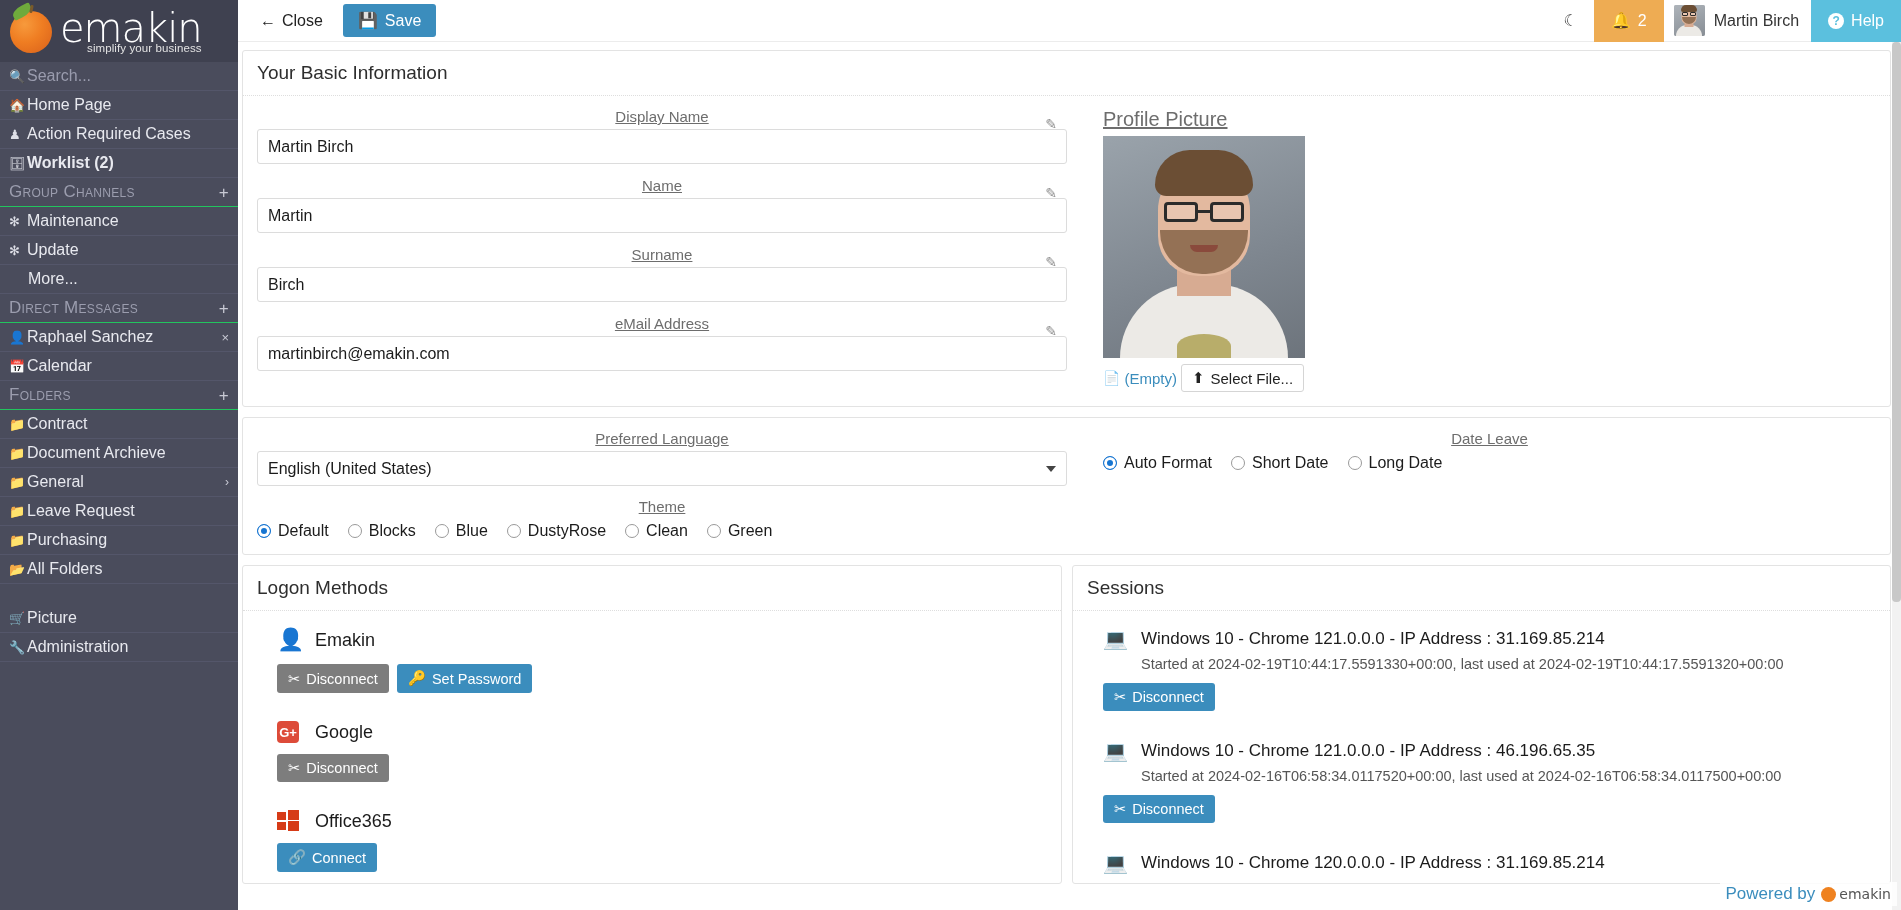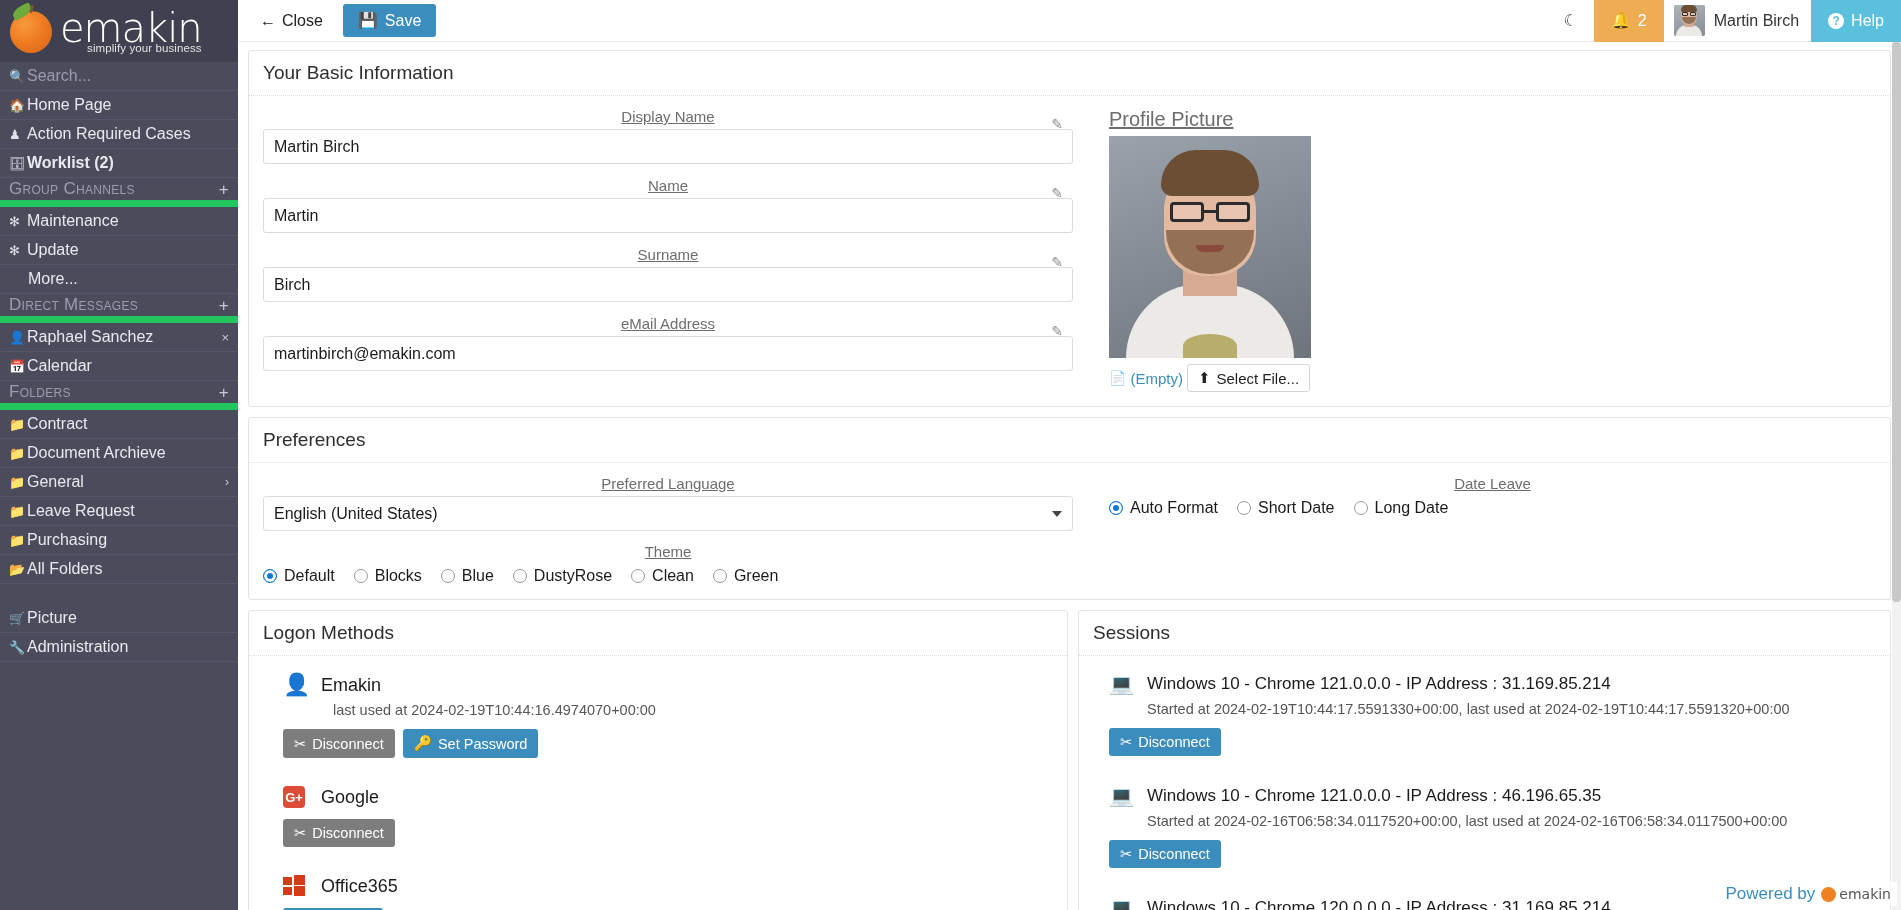--- a/index.html
+++ b/index.html
@@ -47,21 +47,21 @@
     display: inline-flex; align-items: center; justify-content: flex-start;
     color: #dfe0e8;
   }
   .srow .lbl { font-size: 16px; line-height: 1; }
   .srow.search .lbl { color: #9a9cae; }
   .srow.bold .lbl { font-weight: bold; }
   .srow.indent .lbl { padding-left: 19px; }
   .sect {
     display: flex; align-items: center; justify-content: space-between;
     height: 29px; padding: 0 9px;
-    border-bottom: 7px solid #22c55e;
+    border-bottom: 1px solid #22c55e;
     color: #9b9dae;
     font-variant: small-caps; font-size: 17px; letter-spacing: .3px;
   }
   .sect .plus { color: #c8c9d4; font-size: 17px; cursor: pointer; line-height: 1; }
   .srow .right-x { margin-left: auto; color: #c8c9d4; font-size: 13px; }
   .srow .right-chev { margin-left: auto; color: #c8c9d4; font-size: 12px; }
   .gap { height: 20px; }
   .sidebar-spacer { flex: 1 1 auto; }
 
   
@@ -107,21 +107,21 @@
   }
   .qmark {
     width: 16px; height: 16px; border-radius: 50%;
     background: #fff; color: #5bc0de; font-size: 12px; font-weight: bold;
     display: inline-flex; align-items: center; justify-content: center;
   }
 
   
   .content {
     flex: 1 1 auto; overflow: hidden; position: relative;
-    padding: 8px 10px 0 10px; background: #fff;
+    padding: 8px 10px 0 4px; background: #fff;
   }
   .card {
     border: 1px solid #e3e3e3; border-radius: 3px;
     background: #fff; margin-bottom: 10px;
   }
   .card-title {
     font-size: 19px; color: #2e2e2e; padding: 11px 14px 11px 14px;
     border-bottom: 1px dotted #dedede;
   }
   .card-body { padding: 12px 14px 14px 14px; }
@@ -470,21 +470,20 @@
                   <span>⬆</span>
                   <span>Select File...</span>
                 </span>
               </div>
             </div>
           </div>
         </div>
       </div>
 
       <div class="card">
-        <div class="card-title">Preferences</div>
         <div class="card-body">
           <div class="cols">
             <div class="col-l">
               <label class="flabel">Preferred Language</label>
               <div class="selectwrap">
                 <input class="fselect" readonly="" value="English (United States)" style="">
                 <span class="caret"></span>
               </div>
               <label class="flabel">Theme</label>
               <div class="radios">
@@ -539,21 +538,20 @@
       <div class="bottom">
 
         <div class="bcard left">
           <div class="card-title">Logon Methods</div>
 
           <div class="logon-item">
             <div class="logon-head">
               <span class="ico-emakin">👤</span>
               <span class="logon-name">Emakin</span>
             </div>
-            <div class="logon-sub">last used at 2024-02-19T10:44:16.4974070+00:00</div>
             <div class="btnrow">
               <span class="btn grey">
                 <span>✂</span>
                 <span>Disconnect</span>
               </span>
               <span class="btn blue">
                 <span>🔑</span>
                 <span>Set Password</span>
               </span>
             </div>

